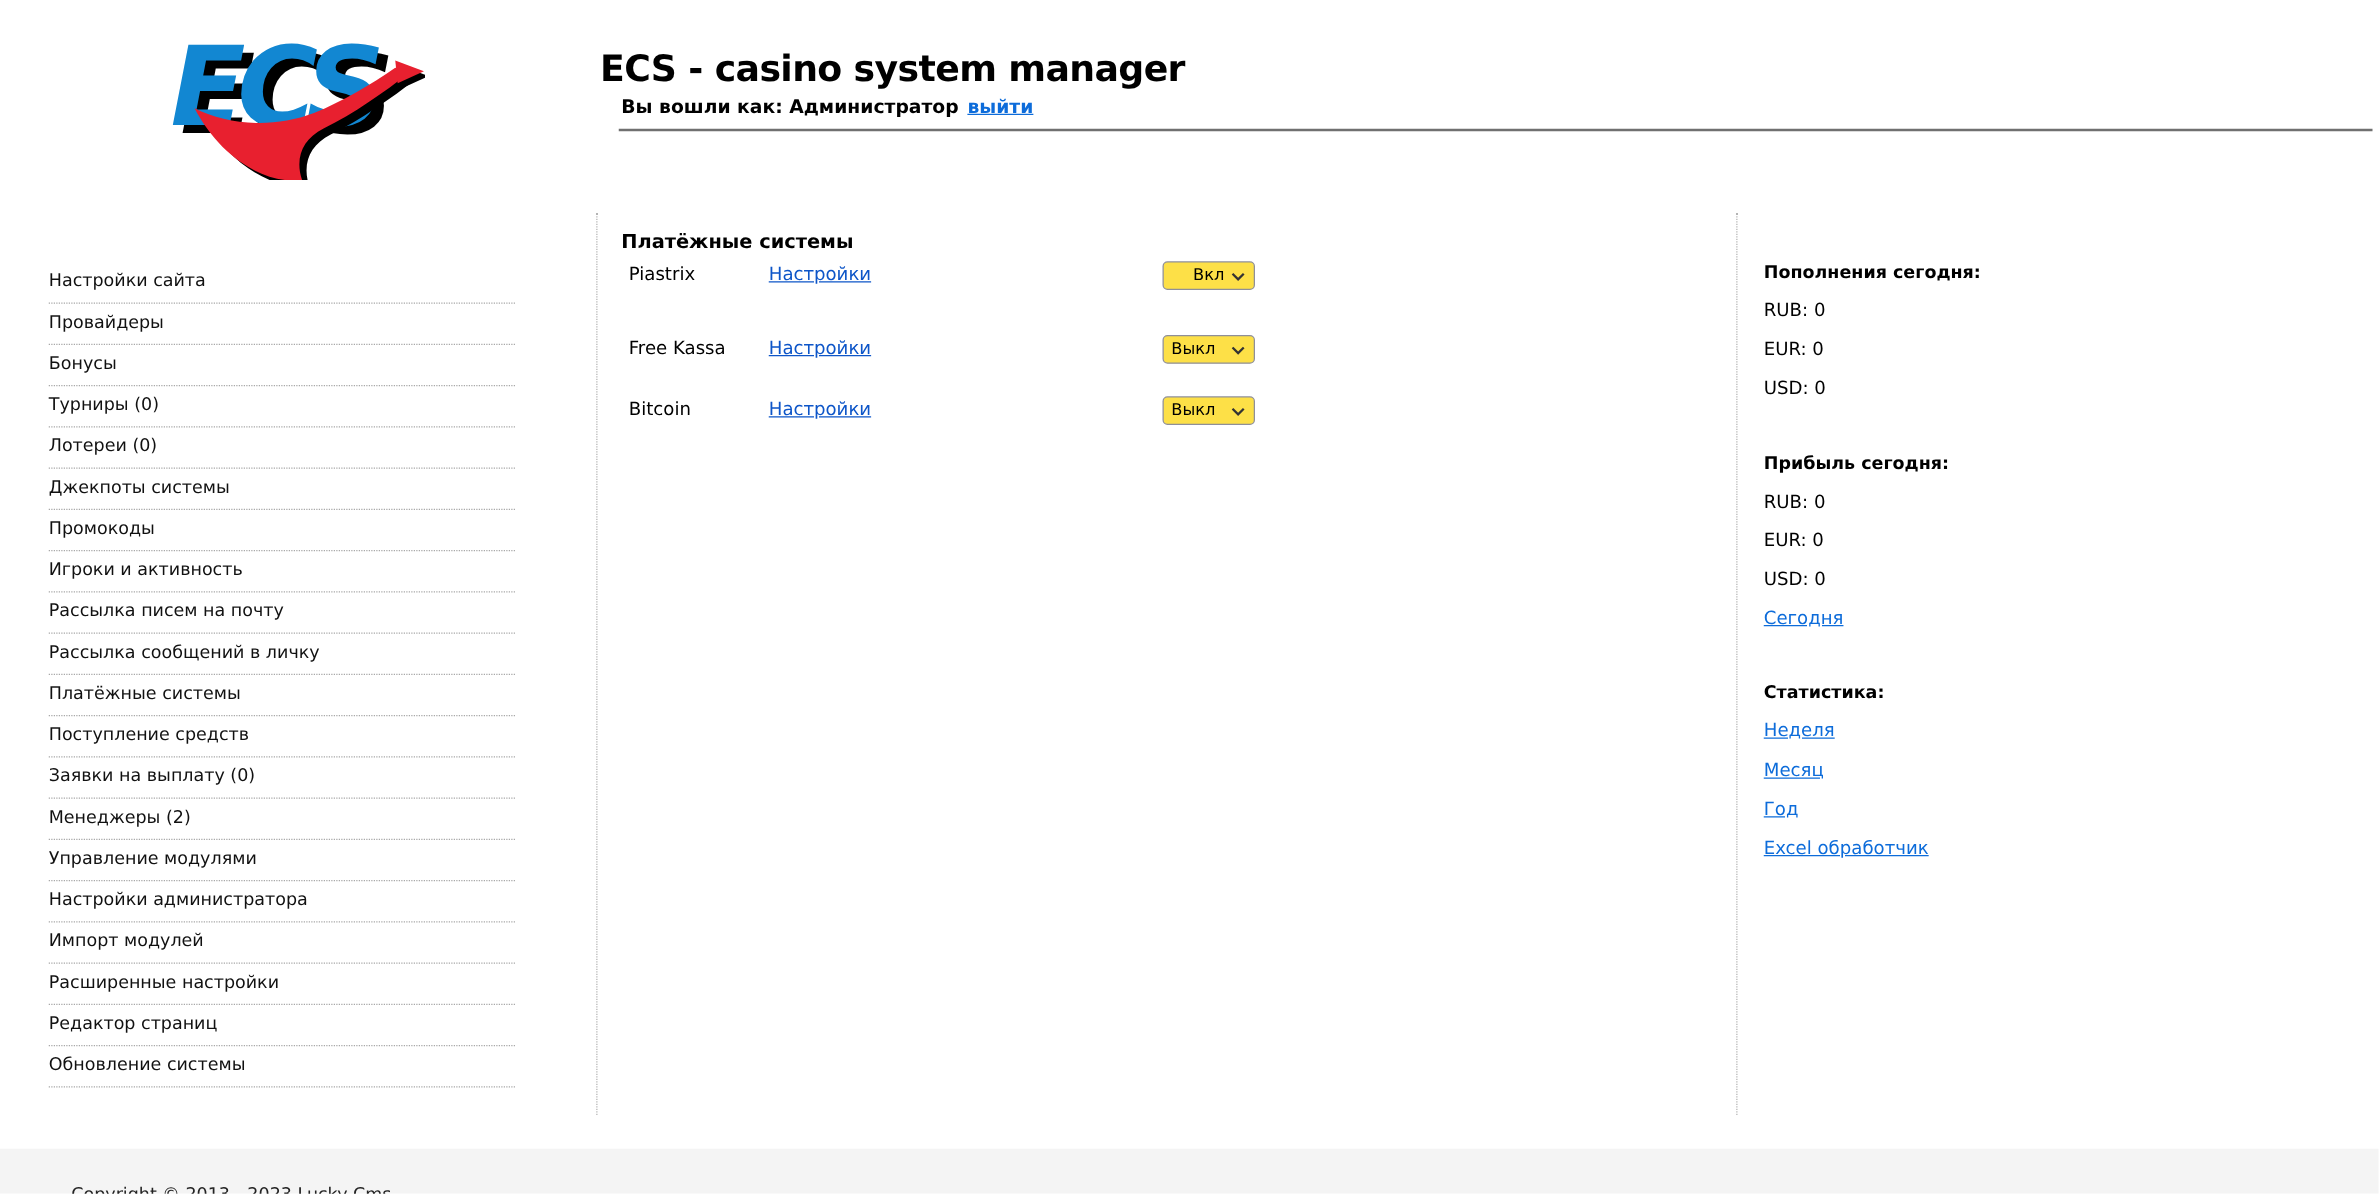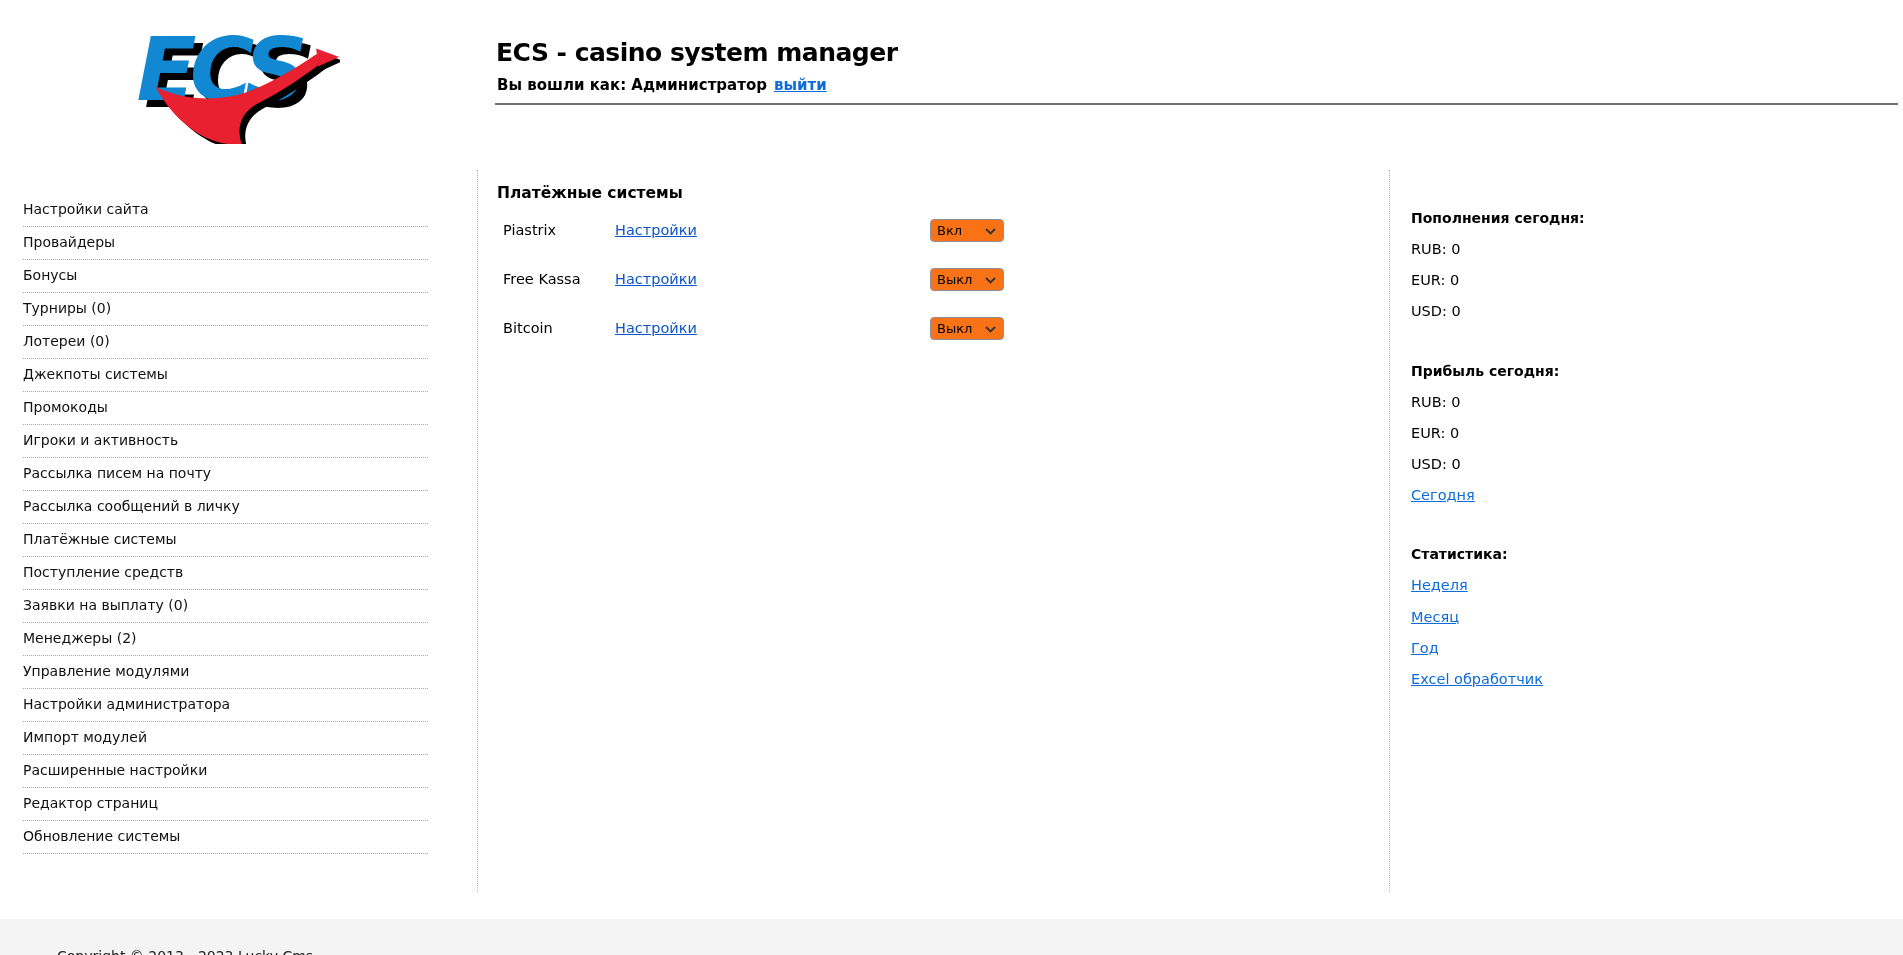--- a/index.html
+++ b/index.html
@@ -7,50 +7,50 @@
   body {
     width:1903px; height:955px; overflow:hidden; position:relative;
     background:#ffffff; color:#000;
     font-family:"DejaVu Sans", sans-serif;
   }
   .abs { position:absolute; }
 
   
   #logo { left:128px; top:14px; width:212px; height:130px; }
   #page-title {
-    left:496px; top:38px; font-size:25px; font-weight:bold; letter-spacing:-0.5px;
+    left:480px; top:38px; font-size:29px; font-weight:bold; letter-spacing:-0.5px;
     white-space:nowrap;
   }
   #login-line { left:497px; top:76px; font-size:15px; font-weight:bold; white-space:nowrap; }
   #login-line a { color:#0d6cda; text-decoration:underline; margin-left:7px; }
   #header-rule { left:495px; top:103px; width:1403px; height:2px; background:#707070; }
 
   
   .vdivider { top:170px; height:722px; width:0; border-left:1px dotted #b3b3b3; }
   #vdiv-main  { left:477px; }
   #vdiv-right { left:1389px; }
 
   
   #sidebar { left:23px; top:194px; width:405px; }
-  #sidebar ul { list-style:none; margin:0; padding:0; }
+  #sidebar ul { list-style:none; margin:16px; padding:0; }
   #sidebar li {
     font-size:14px; line-height:14px; padding:8px 0 10px 0;
     border-bottom:1px dotted #a8a8a8; color:#111; cursor:pointer; white-space:nowrap;
   }
 
   
   #main-heading { left:497px; top:184px; font-size:15.5px; font-weight:bold; }
   .pay-row { left:497px; width:600px; height:26px; }
-  #pay-row-0 { top:222px; } #pay-row-1 { top:271px; } #pay-row-2 { top:320px; }
+  #pay-row-0 { top:212px;text-align:center; } #pay-row-1 { top:271px; } #pay-row-2 { top:320px; }
   .pay-name { position:absolute; left:6px; top:0; font-size:14.5px; }
   .pay-link { position:absolute; left:118px; top:0; font-size:14.5px;
               color:#0d55c8; text-decoration:underline; cursor:pointer; }
   .pay-select {
     position:absolute; left:433px; top:-3px; width:74px; height:23px;
-    background:#f97316; border:1px solid #8f8f98; border-radius:4px;
+    background:#fde047; border:1px solid #8f8f98; border-radius:4px;
     font-size:13px; line-height:21px; padding:0 6px; cursor:pointer;
   }
   .pay-select .chev { position:absolute; right:7px; top:8px; }
 
   
   #stats-panel { left:1411px; top:182px; width:300px; }
   .stat-line { height:31.15px; font-size:14.5px; white-space:nowrap; }
   .stat-line.head { font-weight:bold; font-size:14px;margin-top:28px; }
   .stat-line a { color:#0d6cda; text-decoration:underline; cursor:pointer; }
 

